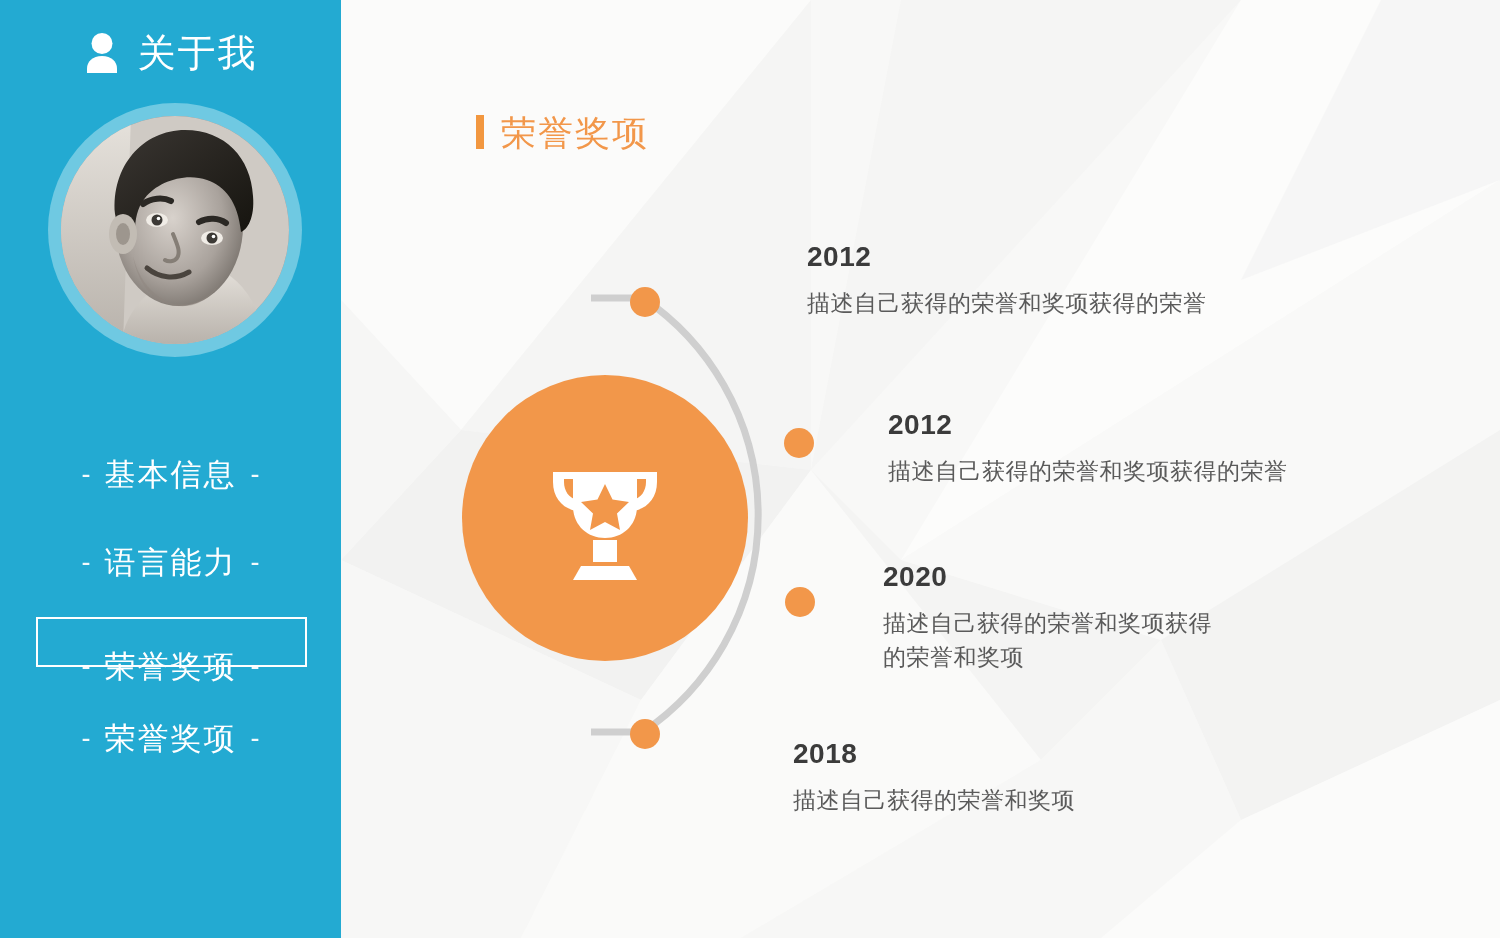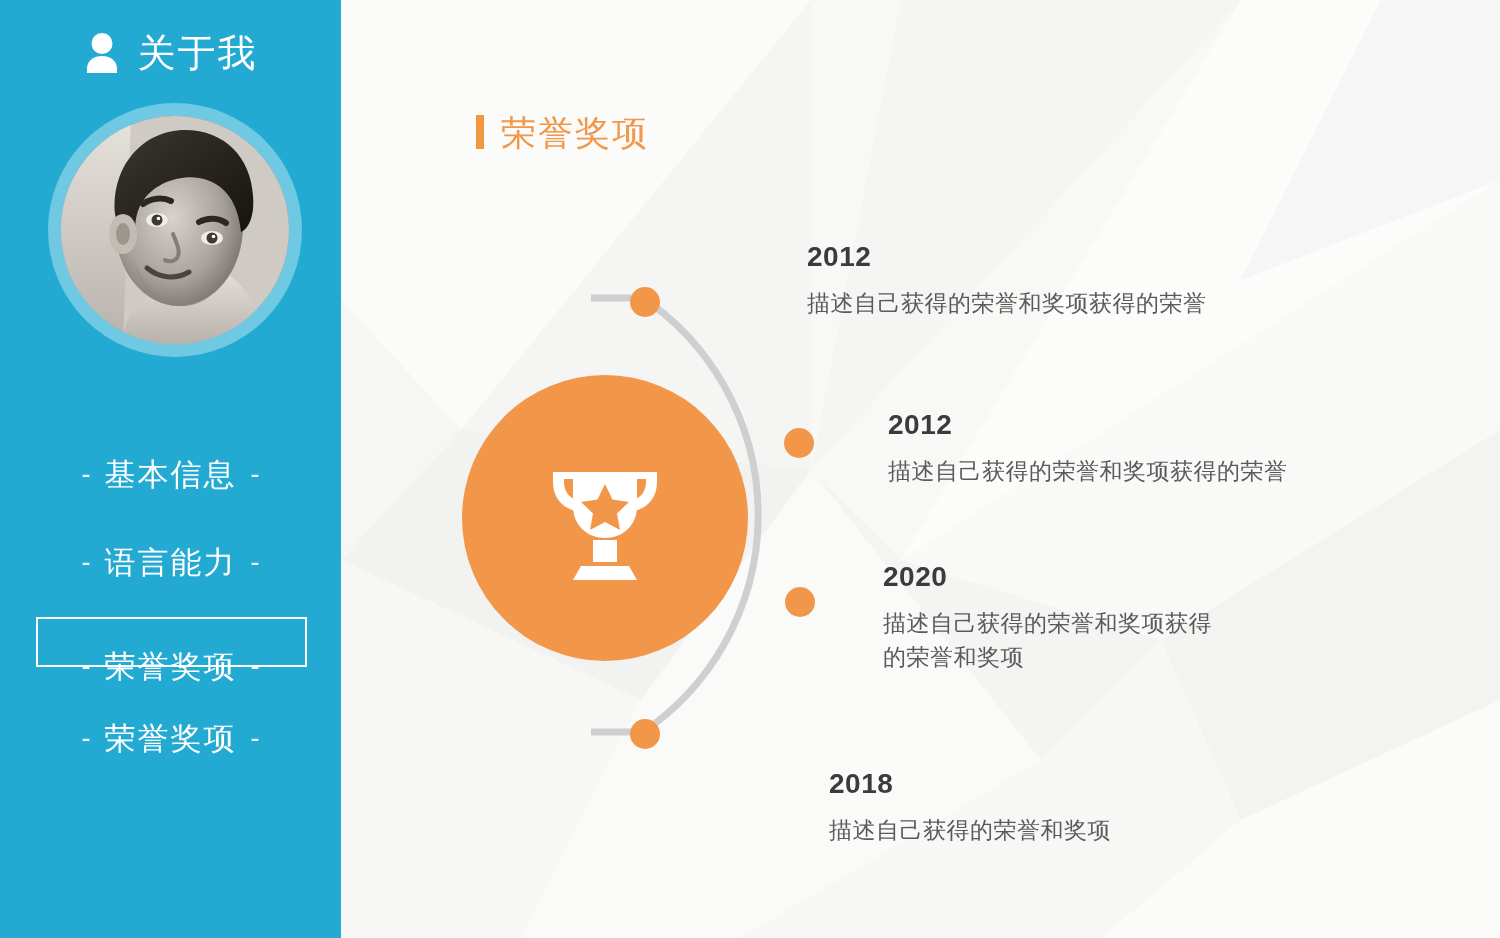--- a/index.html
+++ b/index.html
@@ -195,21 +195,21 @@
     color: #5a5a5a;
     font-size: 23px;
     line-height: 1.46;
     letter-spacing: 0.5px;
     white-space: nowrap;
   }
 
   .entry-2012 { left: 466px; top: 243px; }
   .entry-2015 { left: 547px; top: 411px; }
   .entry-2016 { left: 542px; top: 563px; }
-  .entry-2018 { left: 488px; top: 740px; margin-top: 30px; }
+  .entry-2018 { left: 452px; top: 740px; }
   .entry-2015 .entry-year,
   .entry-2016 .entry-year { margin-left: 0; }
 </style>
 </head>
 <body>
 
 <div class="slide">
 
   <div class="sidebar">
 

